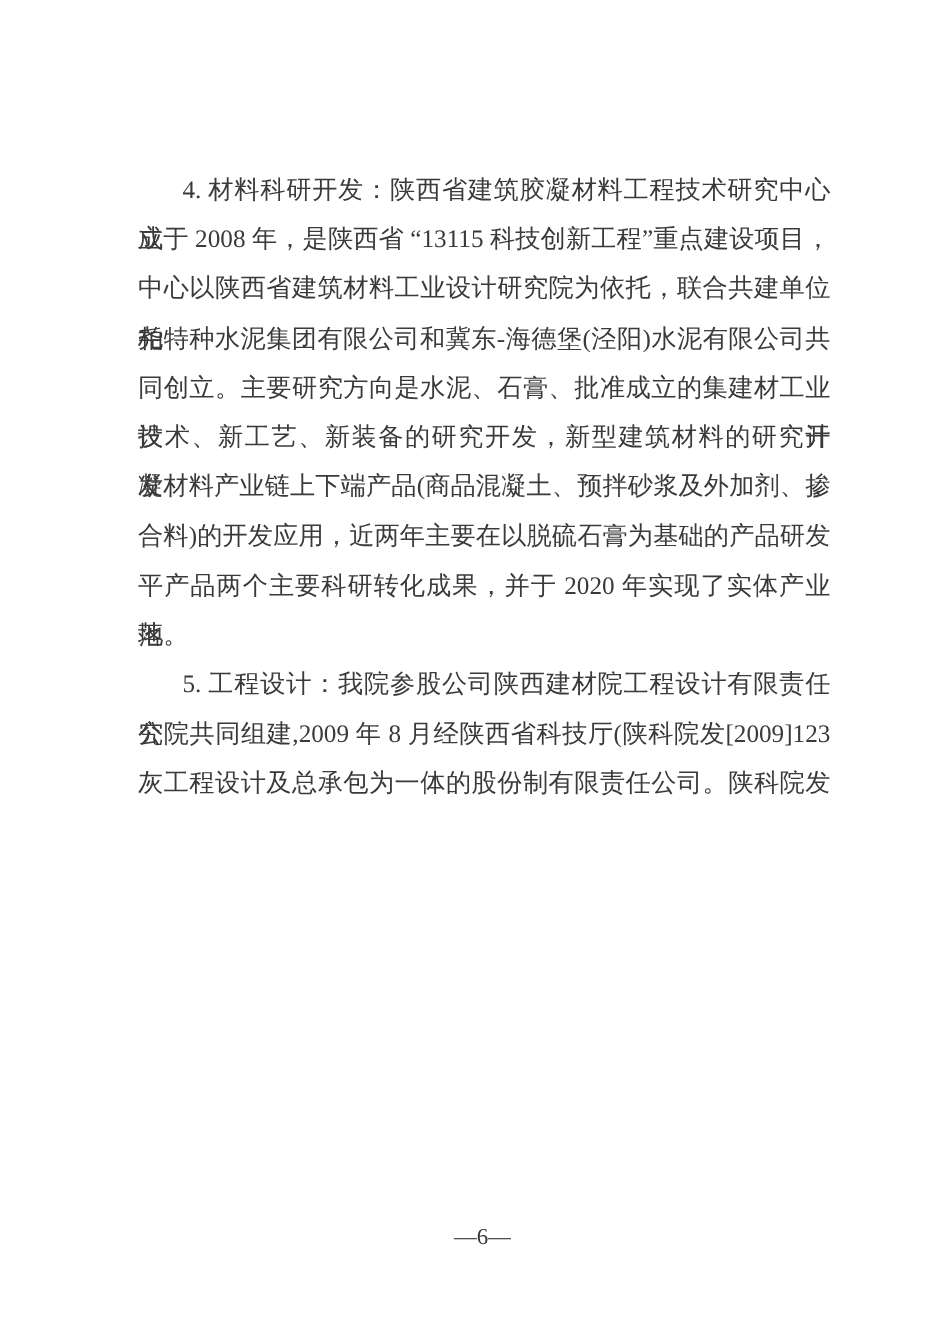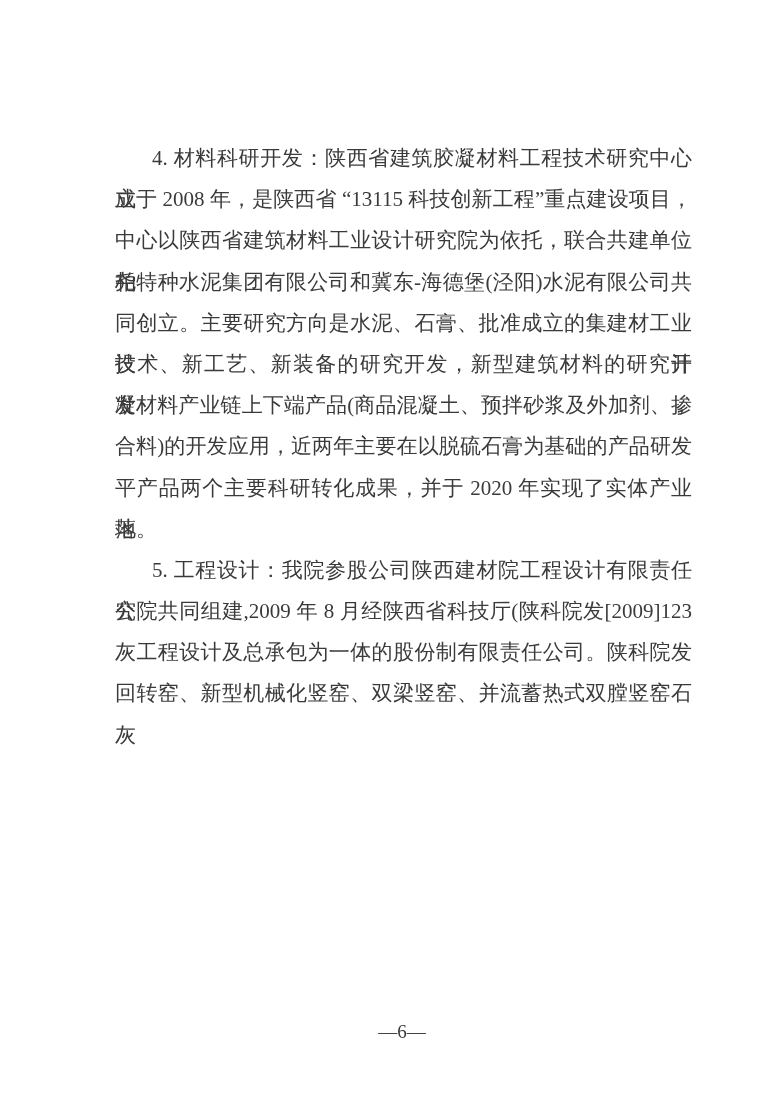--- a/index.html
+++ b/index.html
@@ -72,17 +72,16 @@
         <div class="line">技术、新工艺、新装备的研究开发，新型建筑材料的研究开发，</div>
         <div class="line">凝材料产业链上下端产品(商品混凝土、预拌砂浆及外加剂、掺</div>
         <div class="line">合料)的开发应用，近两年主要在以脱硫石膏为基础的产品研发</div>
         <div class="line">平产品两个主要科研转化成果，并于 2020 年实现了实体产业落</div>
         <div class="line para-end">地。</div>
       </div>
       <div class="paragraph">
         <div class="line para-start">5. 工程设计：我院参股公司陕西建材院工程设计有限责任公</div>
         <div class="line">究院共同组建,2009 年 8 月经陕西省科技厅(陕科院发[2009]123</div>
         <div class="line">灰工程设计及总承包为一体的股份制有限责任公司。陕科院发</div>
-        <div class="line">回转窑、新型机械化竖窑、双梁竖窑、并流蓄热式双膛竖窑石灰</div>
       </div>
     </div>
   <div class="page-footer">—6—</div>
 </div>
 
 </body></html>

